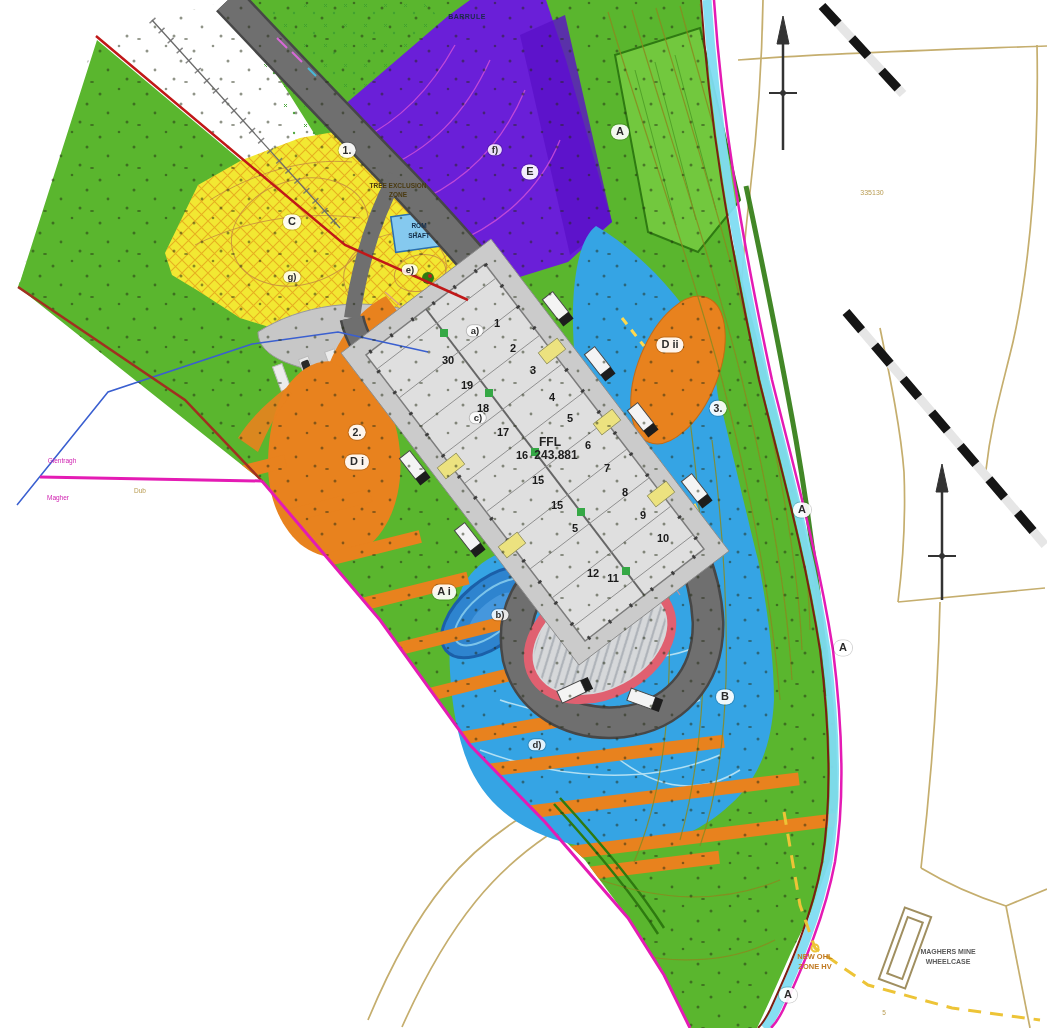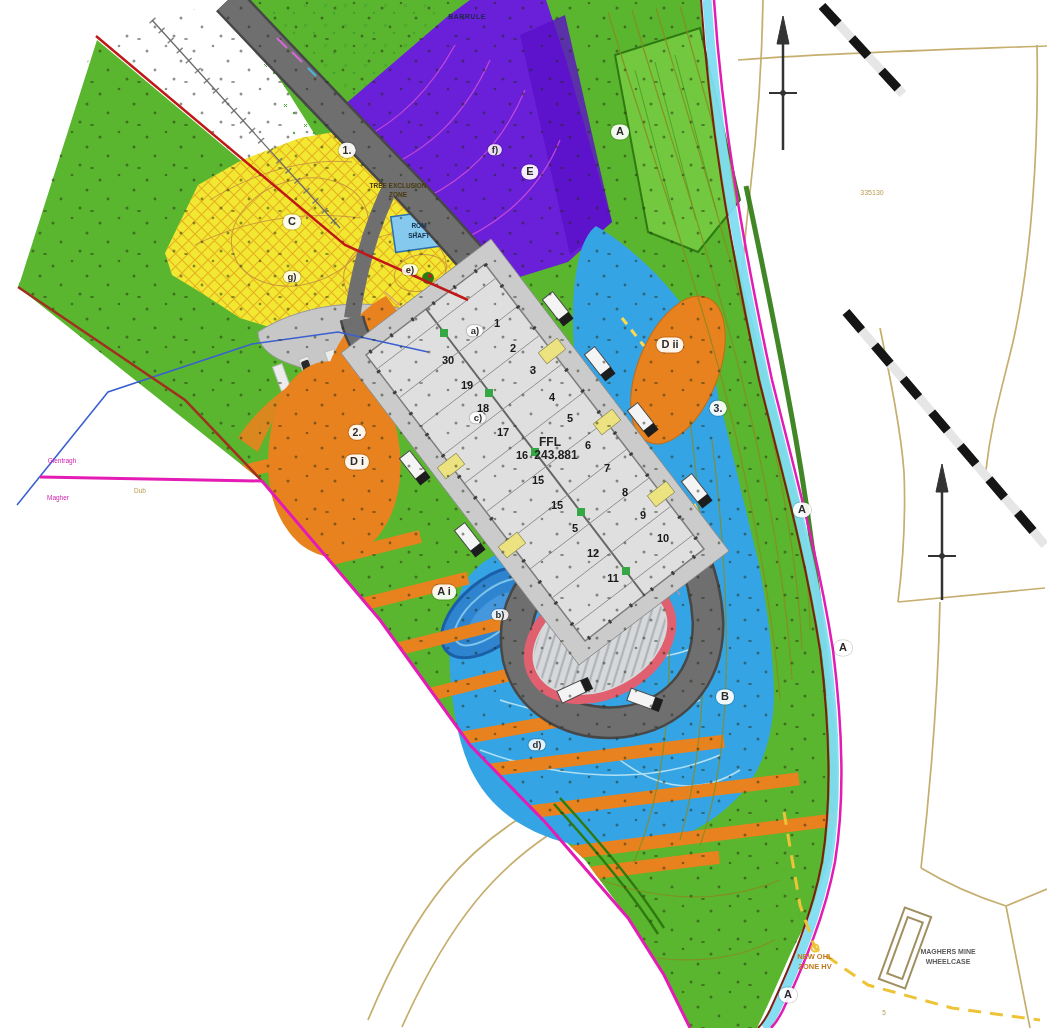--- a/index.html
+++ b/index.html
@@ -372,21 +372,21 @@
       <div class="bay" style="left: 513px; top: 348px;">2</div>
       <div class="bay" style="left: 533px; top: 370px;">3</div>
       <div class="bay" style="left: 552px; top: 397px;">4</div>
       <div class="bay" style="left: 570px; top: 418px;">5</div>
       <div class="bay" style="left: 588px; top: 445px;">6</div>
       <div class="bay" style="left: 607px; top: 468px;">7</div>
       <div class="bay" style="left: 625px; top: 492px;">8</div>
       <div class="bay" style="left: 643px; top: 515px;">9</div>
       <div class="bay" style="left: 663px; top: 538px;">10</div>
       <div class="bay" style="left: 613px; top: 578px; text-align: center;">11</div>
-      <div class="bay" style="left: 593px; top: 553px; text-align: center;">12</div>
+      <div class="bay" style="left: 593px; top: 573px; text-align: center;">12</div>
       <div class="bay" style="left: 575px; top: 528px;">5</div>
       <div class="bay" style="left: 557px; top: 505px;">15</div>
       <div class="bay" style="left: 538px; top: 480px;">15</div>
       <div class="bay" style="left: 522px; top: 455px;">16</div>
       <div class="bay" style="left: 503px; top: 432px;">17</div>
       <div class="bay" style="left: 483px; top: 408px;">18</div>
       <div class="bay" style="left: 467px; top: 385px;">19</div>
       <div class="bay" style="left: 448px; top: 360px;">30</div>
     </div>
 </div>

